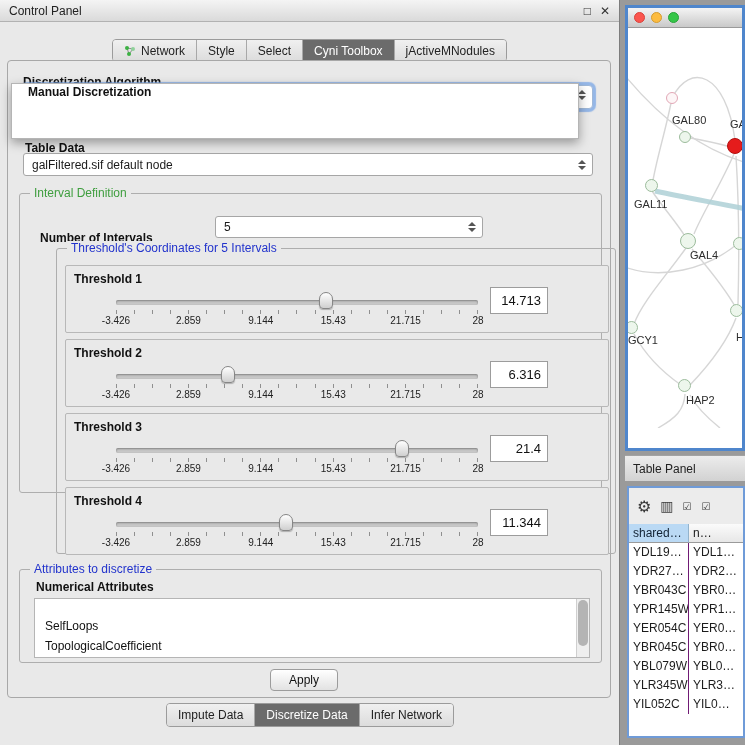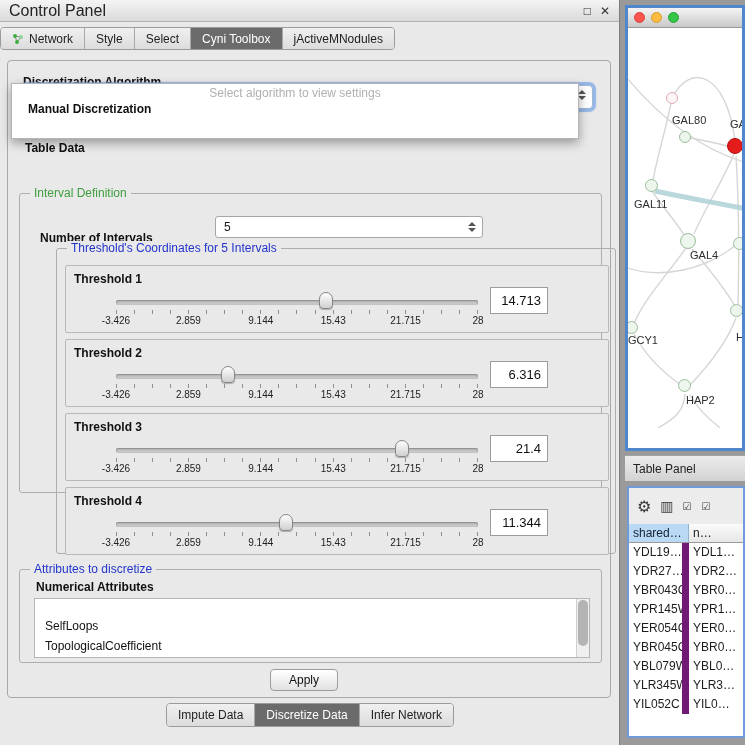--- a/index.html
+++ b/index.html
@@ -3,25 +3,25 @@
 <meta charset="utf-8">
 <style>
   * { box-sizing: border-box; margin: 0; padding: 0; }
   html,body { width:745px; height:745px; overflow:hidden; }
   body { font-family:"Liberation Sans","DejaVu Sans",sans-serif; font-size:12px; color:#1a1a1a; background:#9a9a9a; }
   .screen { position:relative; width:745px; height:745px; background:#9a9a9a; }
 
   
   .control-panel { position:absolute; left:0; top:0; width:620px; height:745px; background:#e9e9e9; border-right:1px solid #7d7d7d; }
   .cp-titlebar { height:22px; background:linear-gradient(#f4f4f4,#dadada); border-bottom:1px solid #b2b2b2; display:flex; align-items:center; padding:0 9px; }
-  .cp-title { font-size:16px; color:#222; }
+  .cp-title { font-size:12px; color:#222; }
   .tb-icons { margin-left:auto; display:flex; gap:9px; }
   .tb-ic { font-size:12px; color:#333; font-weight:bold; cursor:default; line-height:12px; }
 
-  .tabbar { display:flex; justify-content:flex-start; margin-top:5px; }
+  .tabbar { display:flex; justify-content:center; margin-top:17px; }
   .tabgroup { display:flex; height:23px; border:1px solid #9b9b9b; border-radius:4px; overflow:hidden; background:#e3e3e3; }
   .tab { display:flex; align-items:center; gap:5px; padding:0 11px; font-size:12px; color:#222; border-right:1px solid #a8a8a8; background:linear-gradient(#f0f0f0,#dcdcdc); }
   .tab:last-child { border-right:none; }
   .tab.active { background:#6b6b6b; color:#fff; }
 
   .cp-main { position:absolute; left:7px; top:60px; width:604px; height:638px; border:1px solid #a8a8a8; border-radius:4px; background:#e9e9e9; }
 
   .algo-label { position:absolute; left:15px; top:14px; font-weight:bold; color:#111; z-index:1; }
   .algo-combo-behind { position:absolute; left:15px; top:24px; width:570px; height:24px; background:#fff; border:1px solid #9fb8d8; border-radius:4px; box-shadow:0 0 1px 3px rgba(120,165,230,.75); z-index:2; }
   .algo-combo-behind .stepper { position:absolute; right:4px; top:4px; }
@@ -94,21 +94,21 @@
   .tp-toolbar { height:36px; display:flex; align-items:center; gap:9px; padding:0 8px; background:#ececec; }
   .tp-ic { color:#3a3a3a; }
   .tp-ic.gear { font-size:16px; }
   .tp-ic.cols { font-size:14px; }
   .tp-ic.chk { font-size:10px; letter-spacing:1px; }
   .tp-table { background:#fff; height:216px; }
   .tp-header { display:flex; height:19px; }
   .tp-h1 { width:60px; background:#bad9f4; border-right:1px solid #93b3cc; border-bottom:1px solid #9a9a9a; padding:2px 0 0 4px; font-size:12px; color:#123; overflow:hidden; white-space:nowrap; }
   .tp-h2 { flex:1; background:linear-gradient(#fbfbfb,#e7e7e7); border-bottom:1px solid #9a9a9a; padding:2px 0 0 4px; font-size:12px; overflow:hidden; white-space:nowrap; }
   .tp-row { display:flex; height:19px; background:#fff; }
-  .tp-c1 { width:60px; padding:2px 0 0 4px; border-right:7px solid #701a75; overflow:hidden; white-space:nowrap; color:#1c1c1c; }
+  .tp-c1 { width:60px; padding:2px 0 0 4px; border-right:1px solid #701a75; overflow:hidden; white-space:nowrap; color:#1c1c1c; }
   .tp-c2 { flex:1; padding:2px 0 0 4px; overflow:hidden; white-space:nowrap; color:#1c1c1c; }
 </style>
 </head>
 <body>
 
 <div class="screen">
 
   <div class="control-panel">
     <div class="cp-titlebar">
       <span class="cp-title">Control Panel</span>
@@ -149,25 +149,31 @@
       <div class="algo-label">Discretization Algorithm</div>
 
       <div class="algo-combo-behind">
         <span class="stepper">
             <i class="up"></i>
             <i class="dn"></i>
           </span>
       </div>
 
       <div class="popup">
-        <div class="popup-hint">Select algorithm to view settings</div>
         <div class="popup-item bold">Manual Discretization</div>
       </div>
 
       <div class="td-label">Table Data</div>
+      <div class="combo td-combo">
+        <span class="combo-text">galFiltered.sif default node</span>
+        <span class="stepper">
+            <i class="up"></i>
+            <i class="dn"></i>
+          </span>
+      </div>
 
       <div class="group interval-group">
         <span class="group-title green">Interval Definition</span>
         <div class="ni-label">Number of Intervals</div>
         <div class="combo ni-combo">
           <span class="combo-text">5</span>
           <span class="stepper">
               <i class="up"></i>
               <i class="dn"></i>
             </span>

